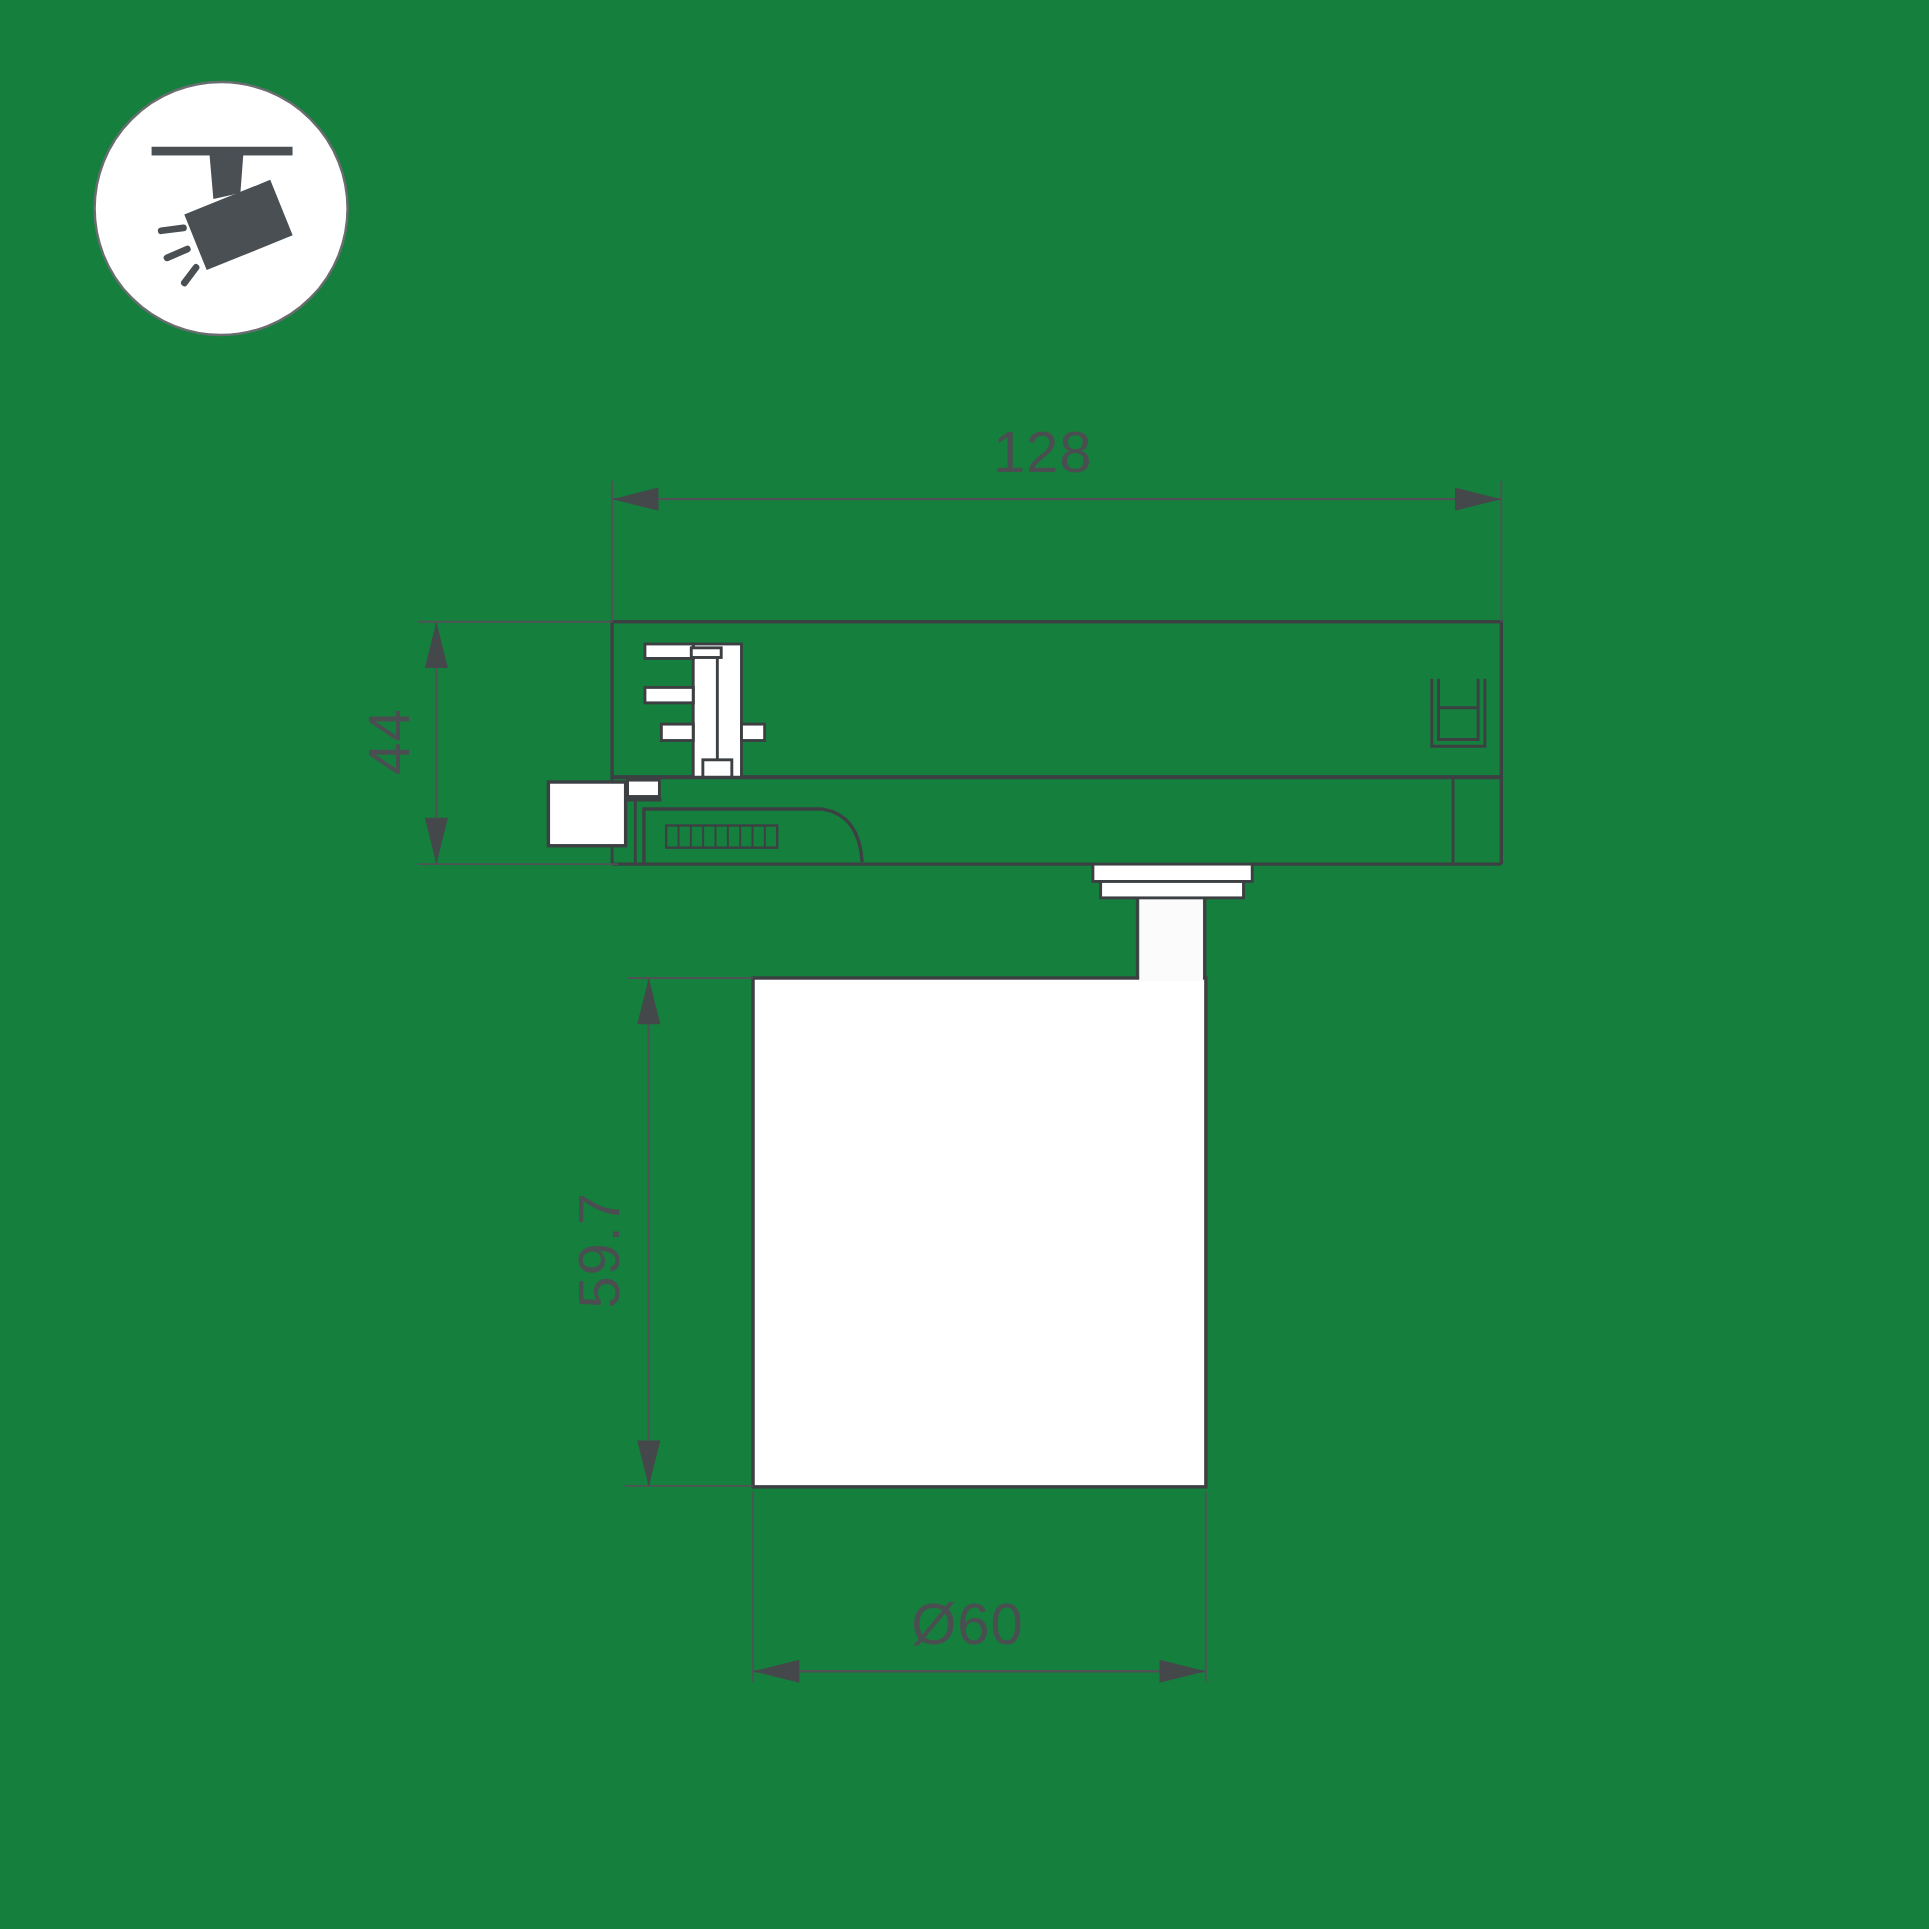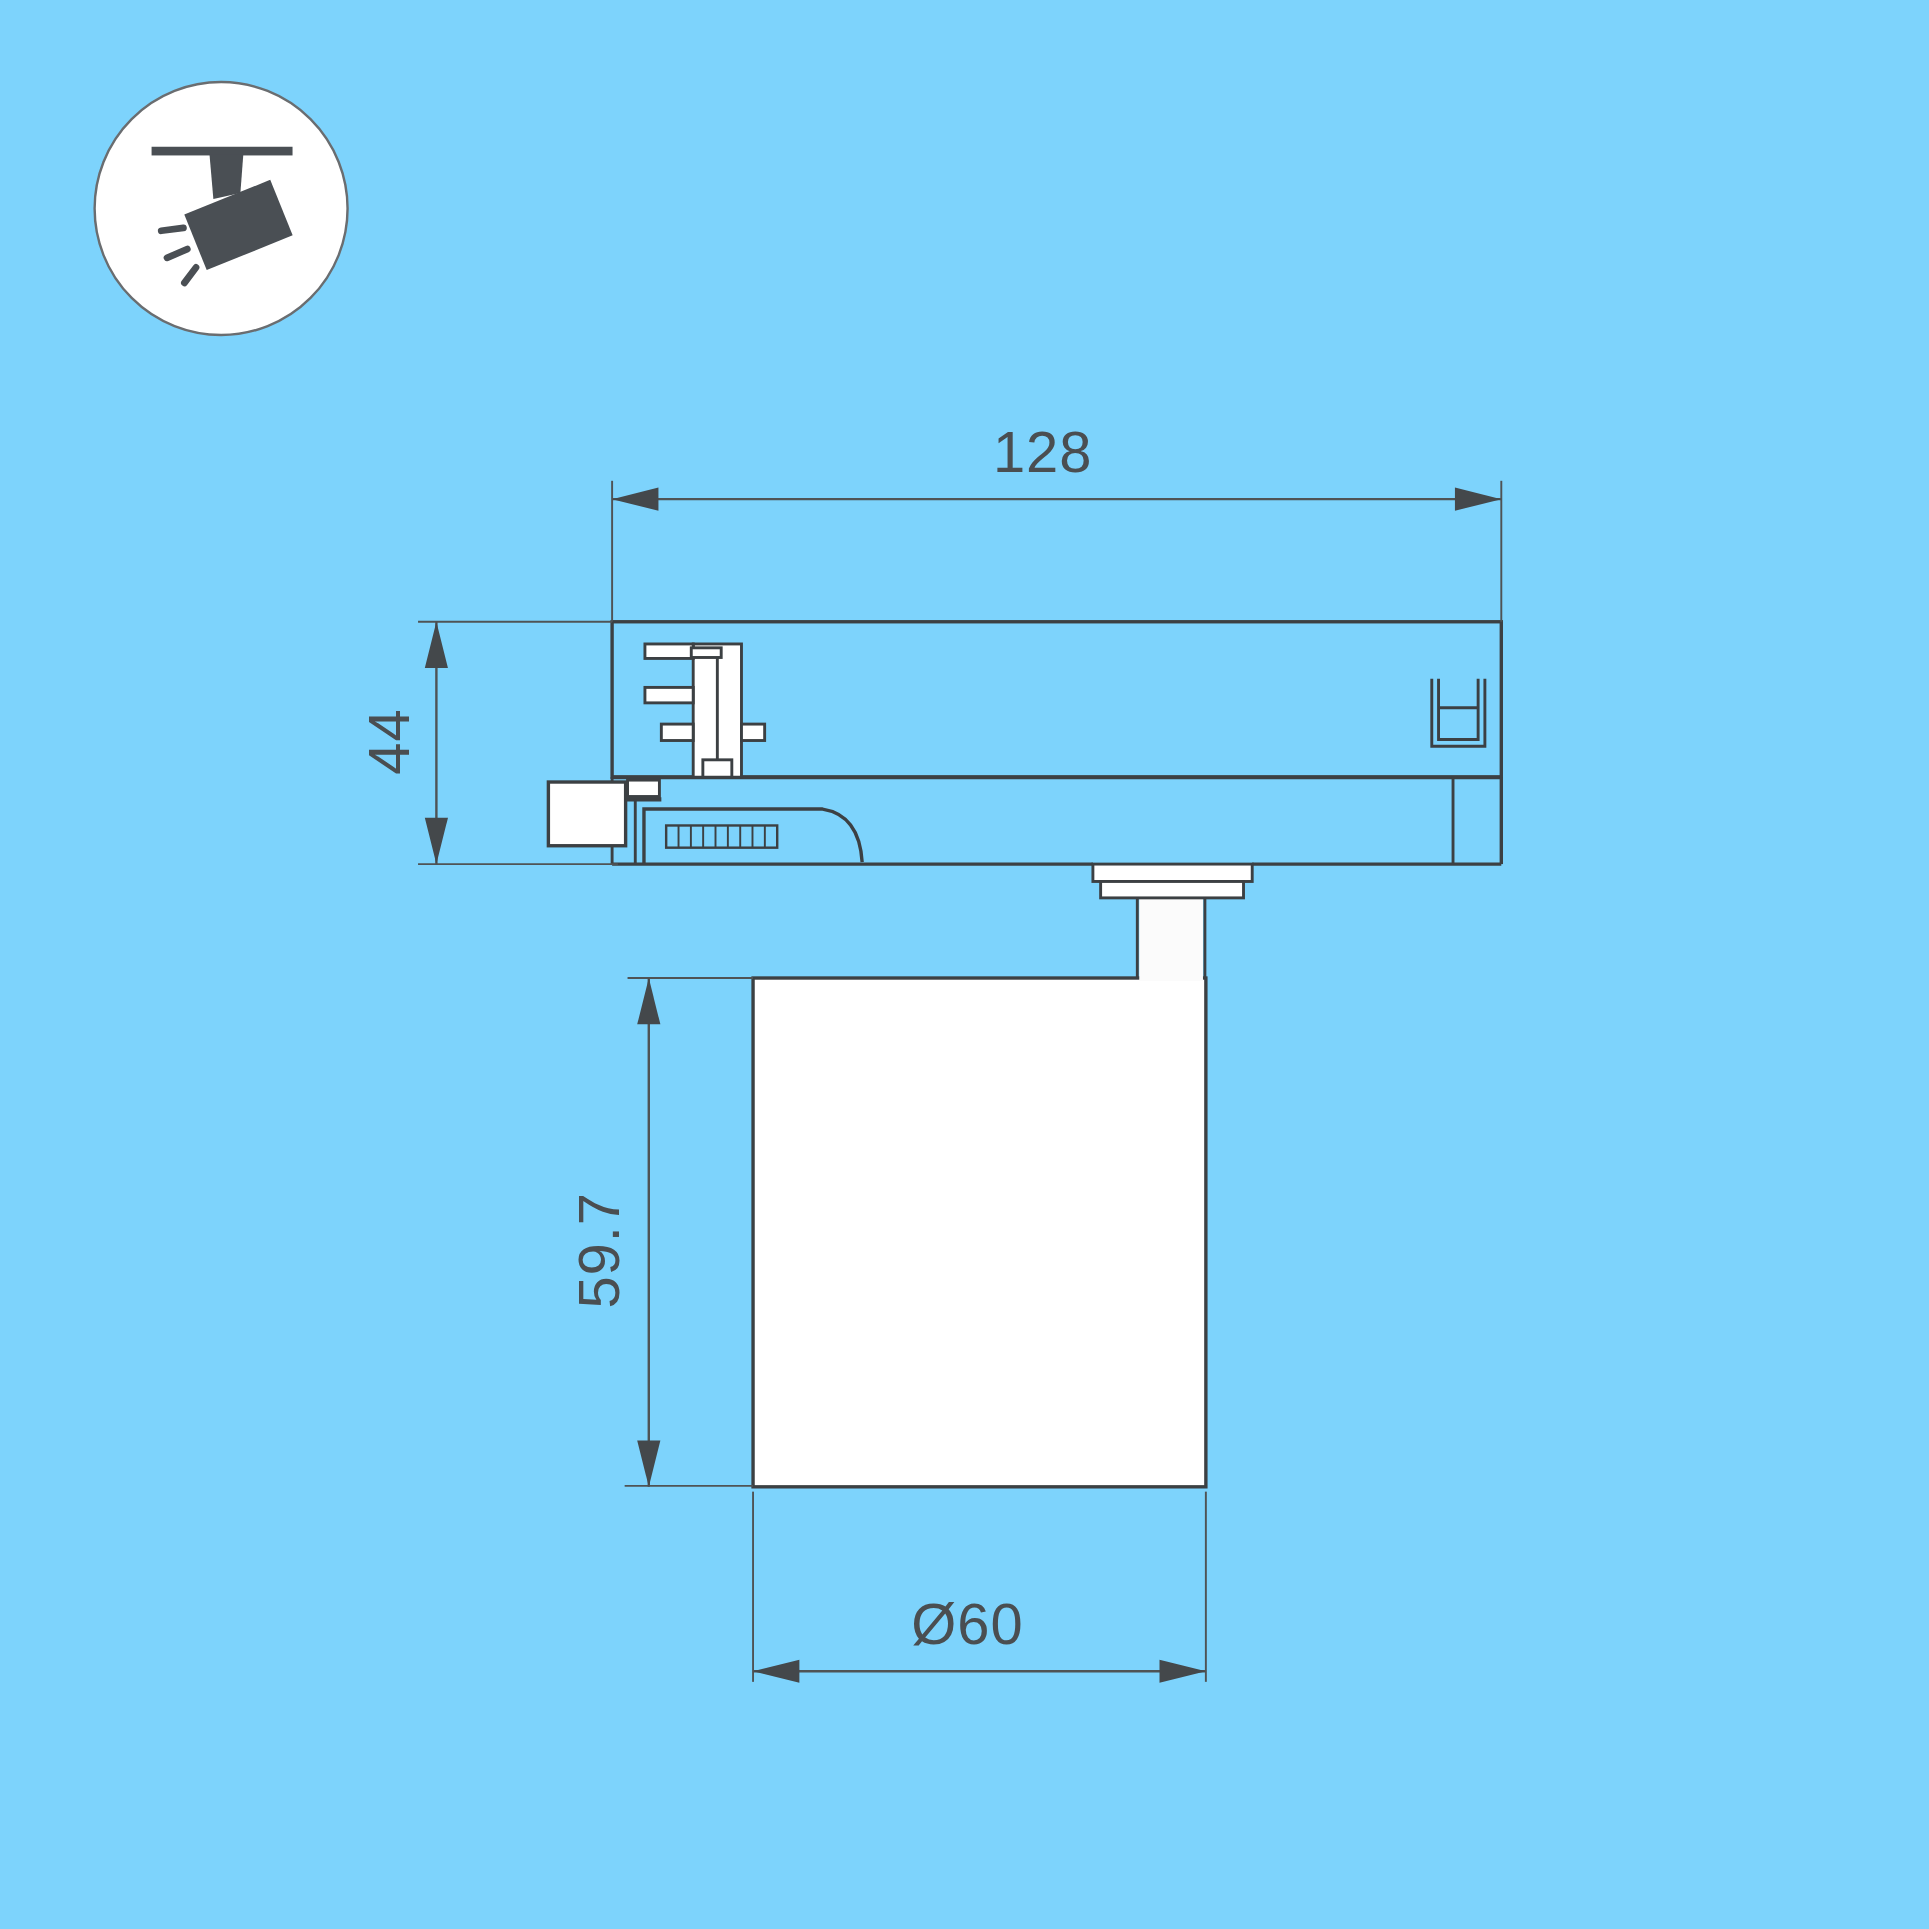--- a/index.html
+++ b/index.html
@@ -1,16 +1,16 @@
 <!DOCTYPE html>
 <html><head>
 <meta charset="utf-8">
 <style>
   html,body{margin:0;padding:0;background:#fbfbfb;}
-  .stage{position:relative;width:1929px;height:1929px;background:#7dd3fc;overflow:hidden;
+  .stage{position:relative;width:1929px;height:1929px;background:#15803d;overflow:hidden;
          font-family:"Liberation Sans", sans-serif;}
   svg{position:absolute;left:0;top:0;}
   text{font-family:"Liberation Sans","DejaVu Sans",sans-serif;fill:#4a4e51;letter-spacing:1px;}
 </style>
 </head>
 <body>
 
 <div class="stage">
 <svg viewBox="0 0 1998 1998" width="1929" height="1929">
 

